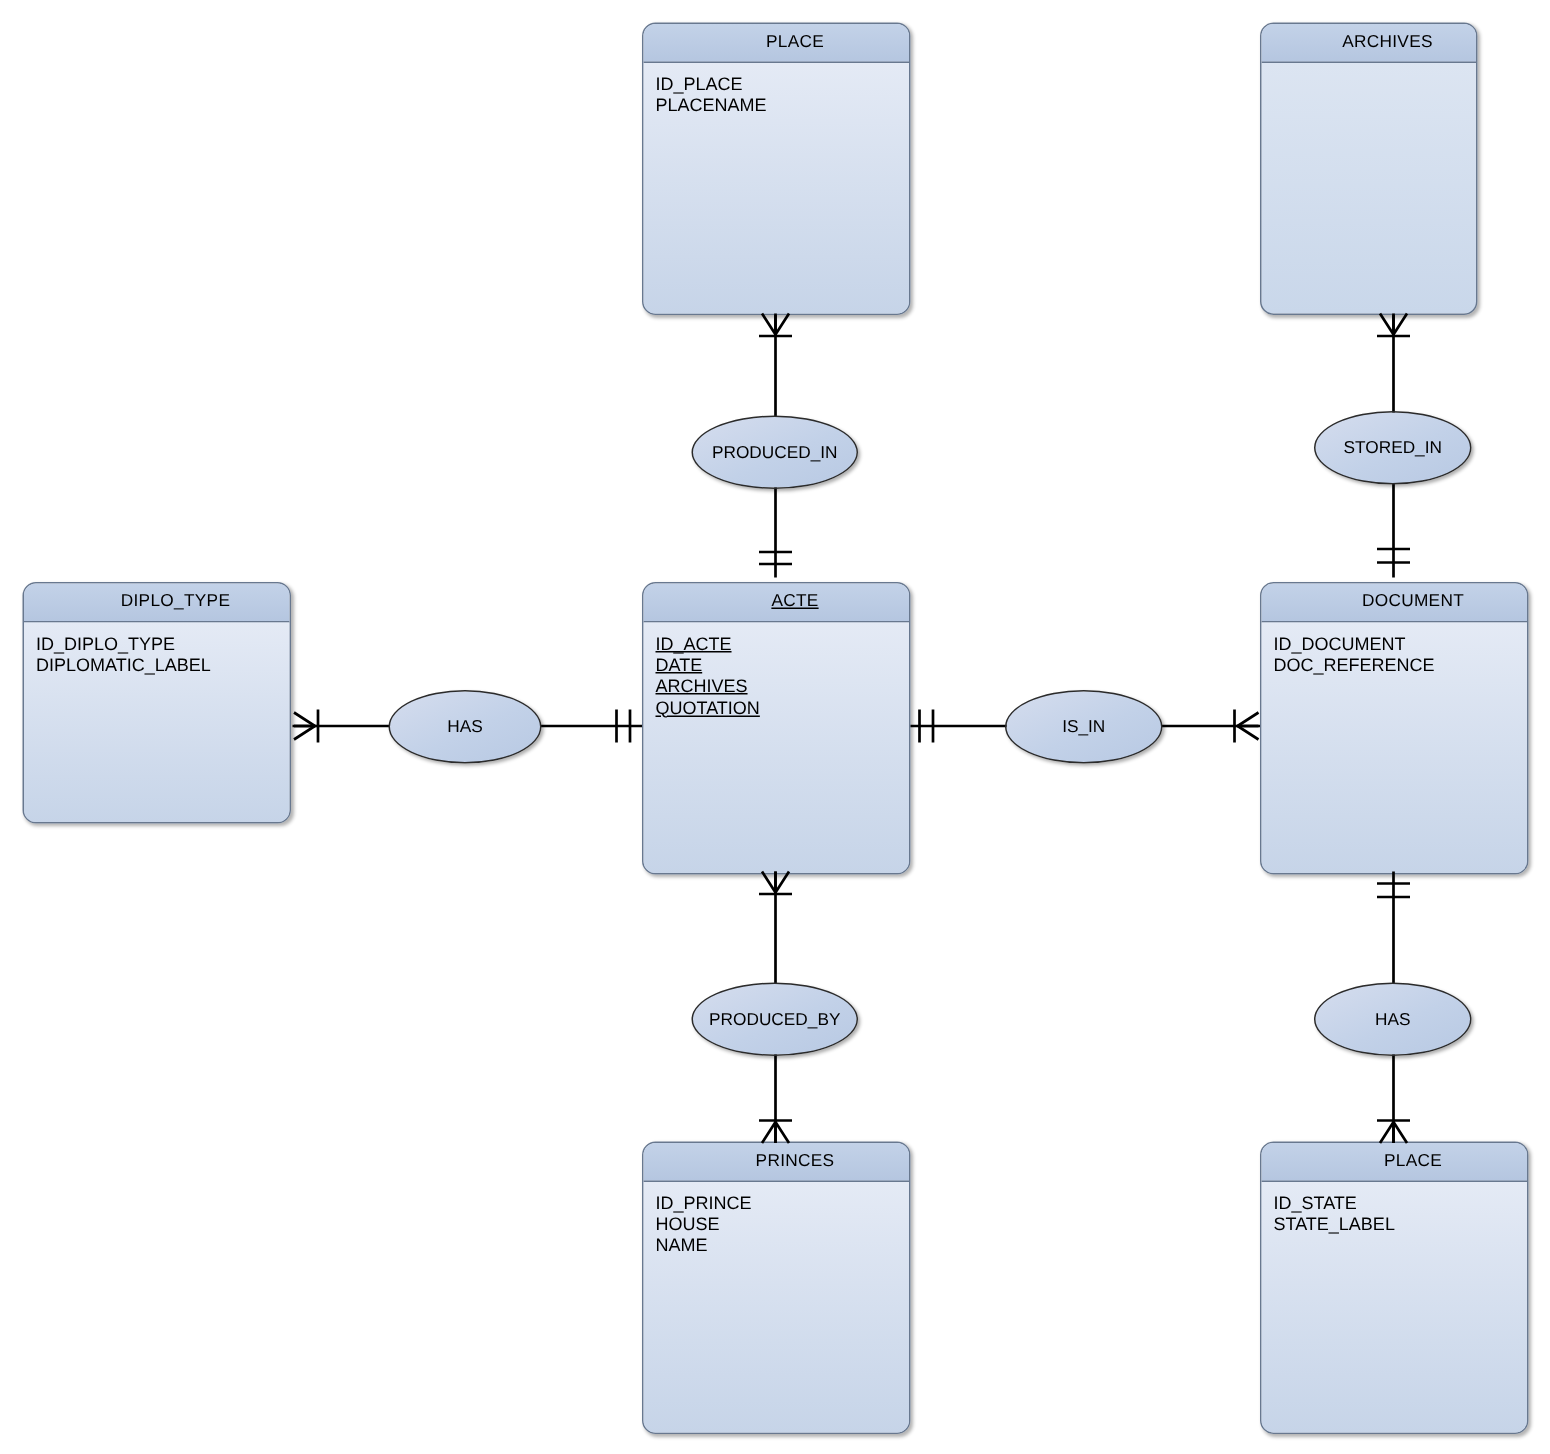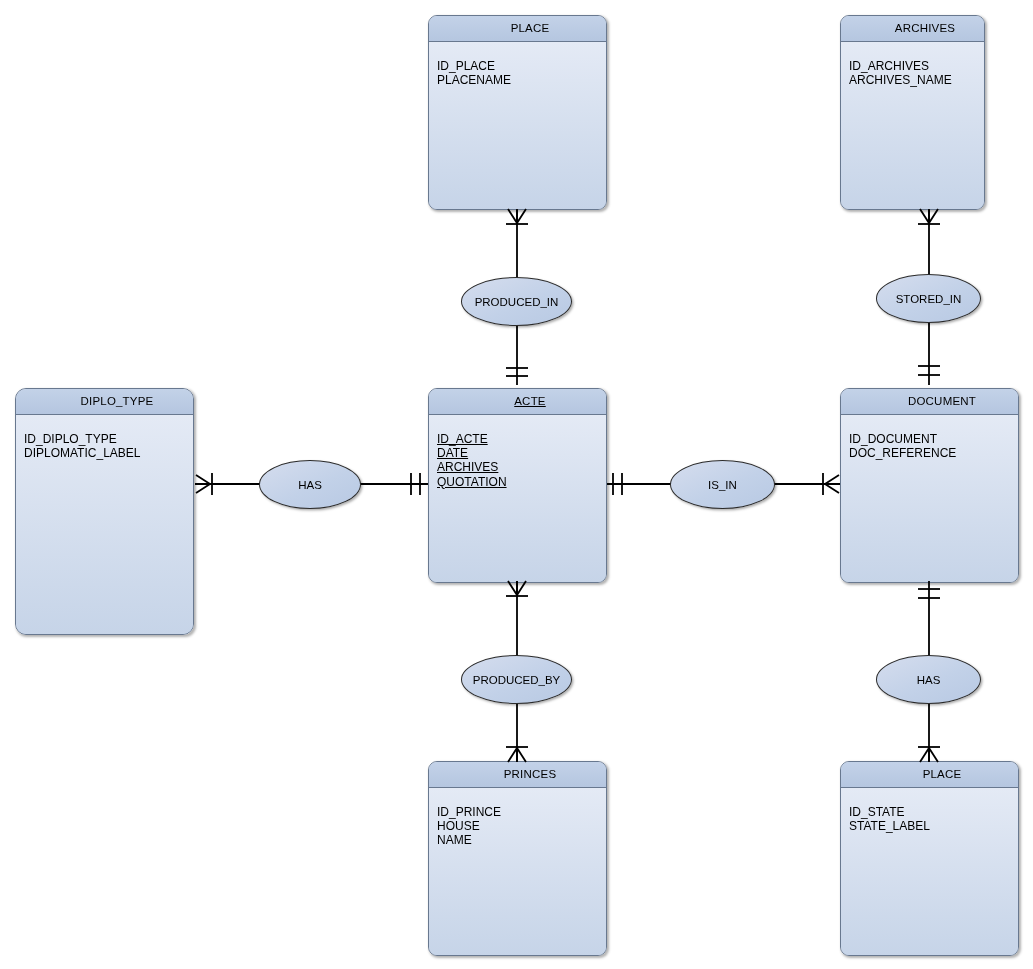--- a/index.html
+++ b/index.html
@@ -36,21 +36,21 @@
     line-height: 25px;
     text-align: center;
     font-size: 11.5px;
     color: #000000;
     border-bottom: 1.4px solid #68788f;
     background: linear-gradient(to bottom, #c3d2e8 0%, #b5c6e0 100%);
     letter-spacing: 0.2px;
     padding-left: 25px;
   }
   .entity-body {
-    padding: 17px 0 0 8px;
+    padding: 7px 0 0 8px;
     background: linear-gradient(to bottom, #e4eaf5 0%, #c6d4e8 100%);
     height: calc(100% - 25px);
     box-sizing: border-box;
   }
   .attr {
     font-size: 12px;
     line-height: 14.2px;
     color: #000000;
     white-space: nowrap;
   }
@@ -158,27 +158,23 @@
   <div class="entity" style="left:428px; top:15px; width:179px; height:195px;">
     <div class="entity-header">PLACE</div>
     <div class="entity-body">
       <div class="attr">ID_PLACE</div>
       <div class="attr">PLACENAME</div>
     </div>
   </div>
 
   <div class="entity" style="left:840px; top:15px; width:145px; height:195px;">
     <div class="entity-header">ARCHIVES</div>
-    <div class="entity-body">
-      <div class="attr">ID_ARCHIVES</div>
-      <div class="attr">ARCHIVES_NAME</div>
-    </div>
-  </div>
-
-  <div class="entity" style="left:15px; top:388px; width:179px; height:247px;border-radius:11px;">
+  </div>
+
+  <div class="entity" style="left:15px; top:388px; width:179px; height:161px;">
     <div class="entity-header">DIPLO_TYPE</div>
     <div class="entity-body">
       <div class="attr">ID_DIPLO_TYPE</div>
       <div class="attr">DIPLOMATIC_LABEL</div>
     </div>
   </div>
 
   <div class="entity" style="left:428px; top:388px; width:179px; height:195px;text-decoration:underline;">
     <div class="entity-header">ACTE</div>
     <div class="entity-body">

